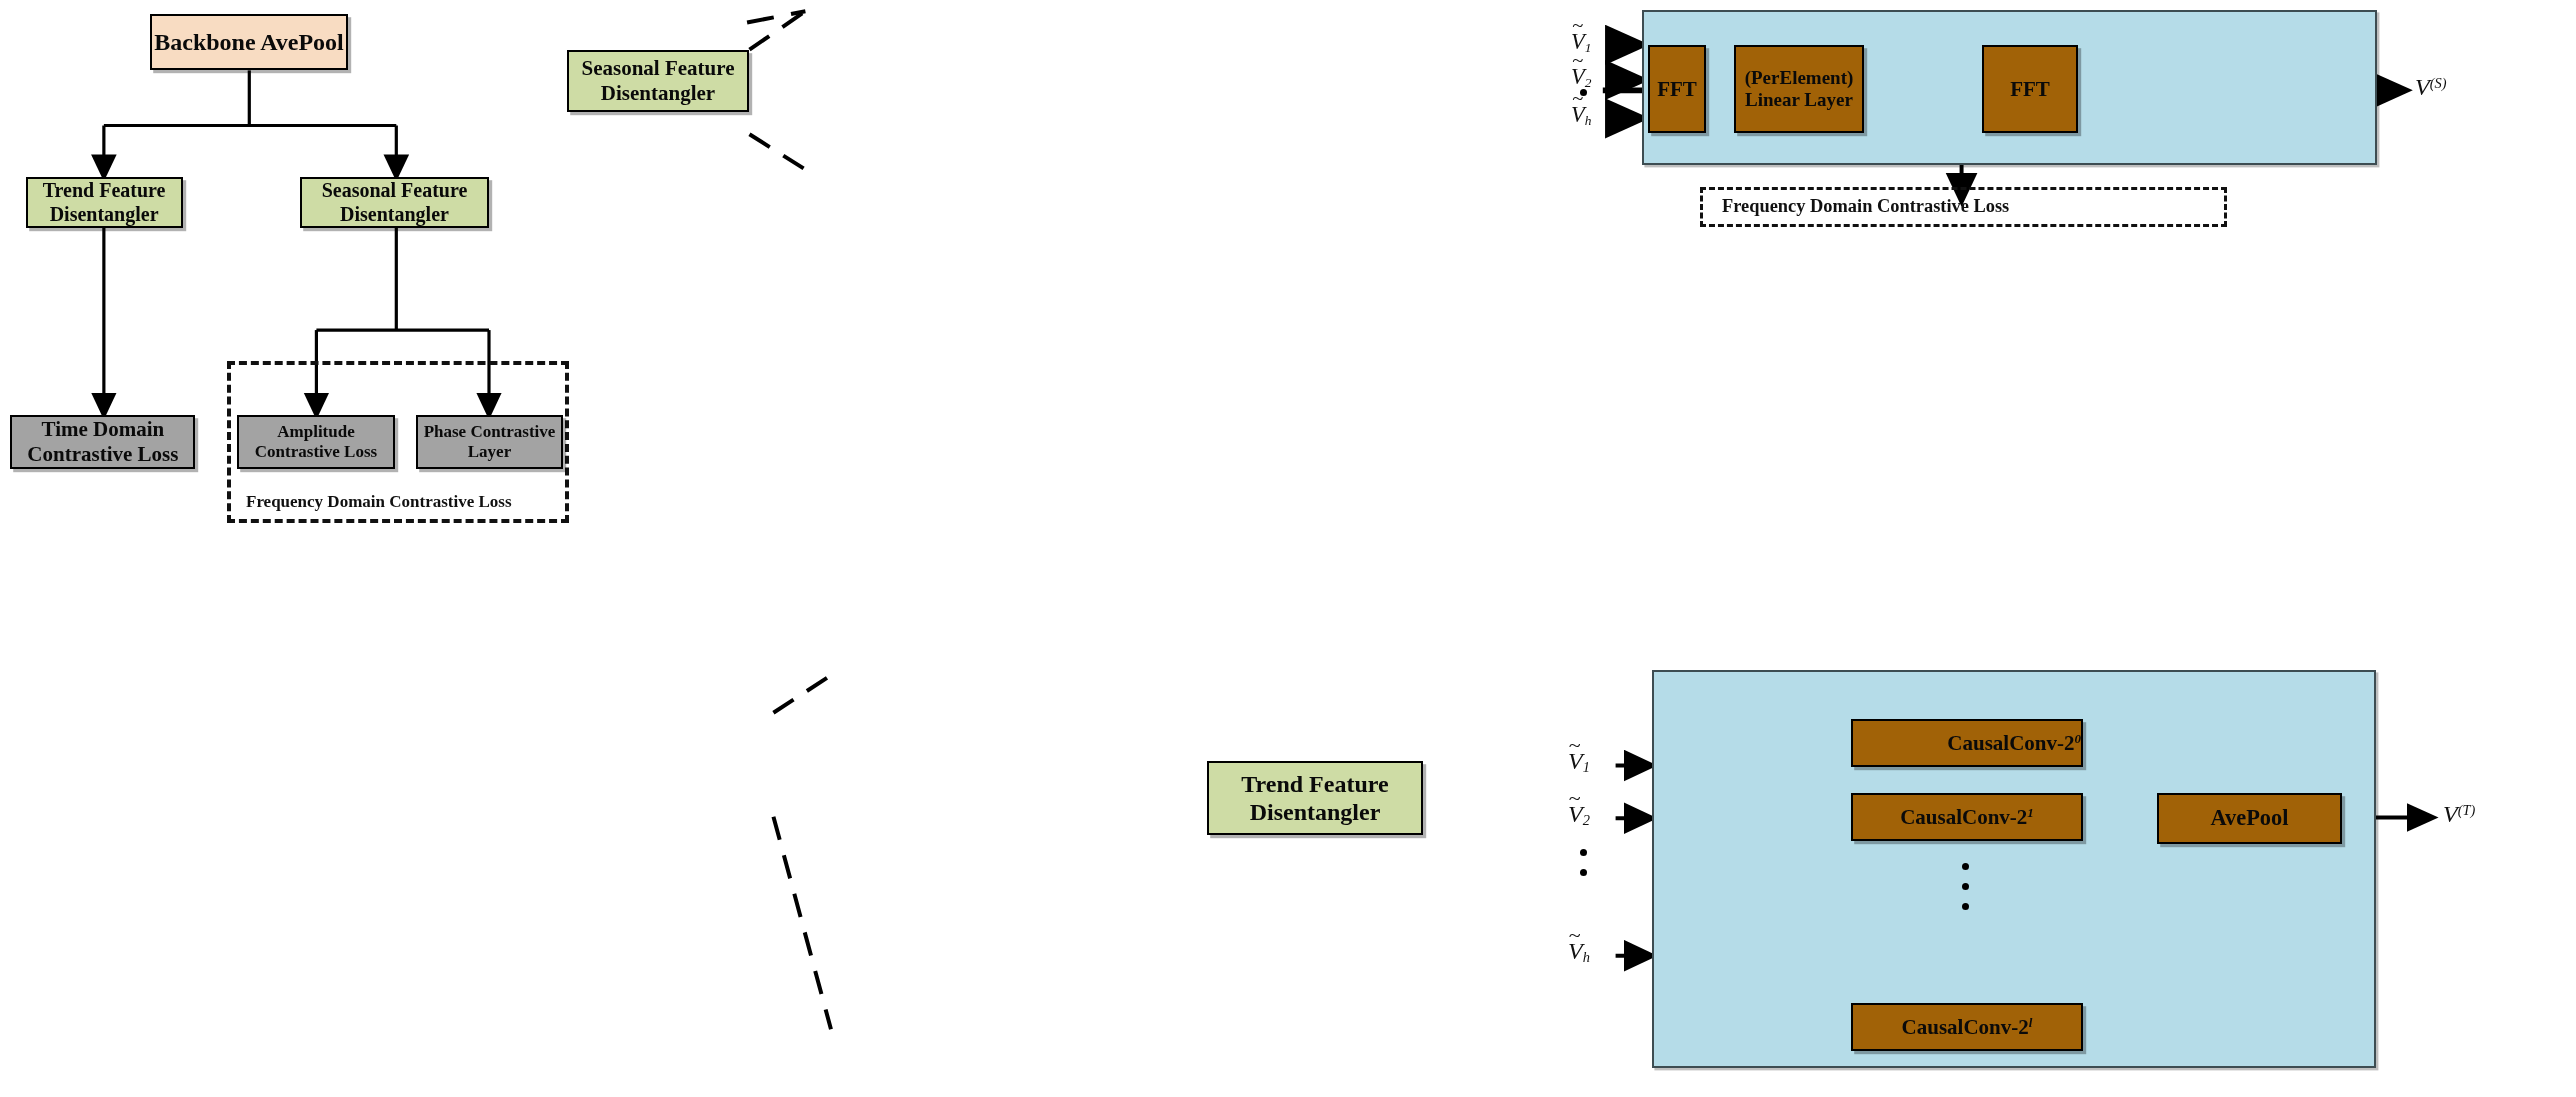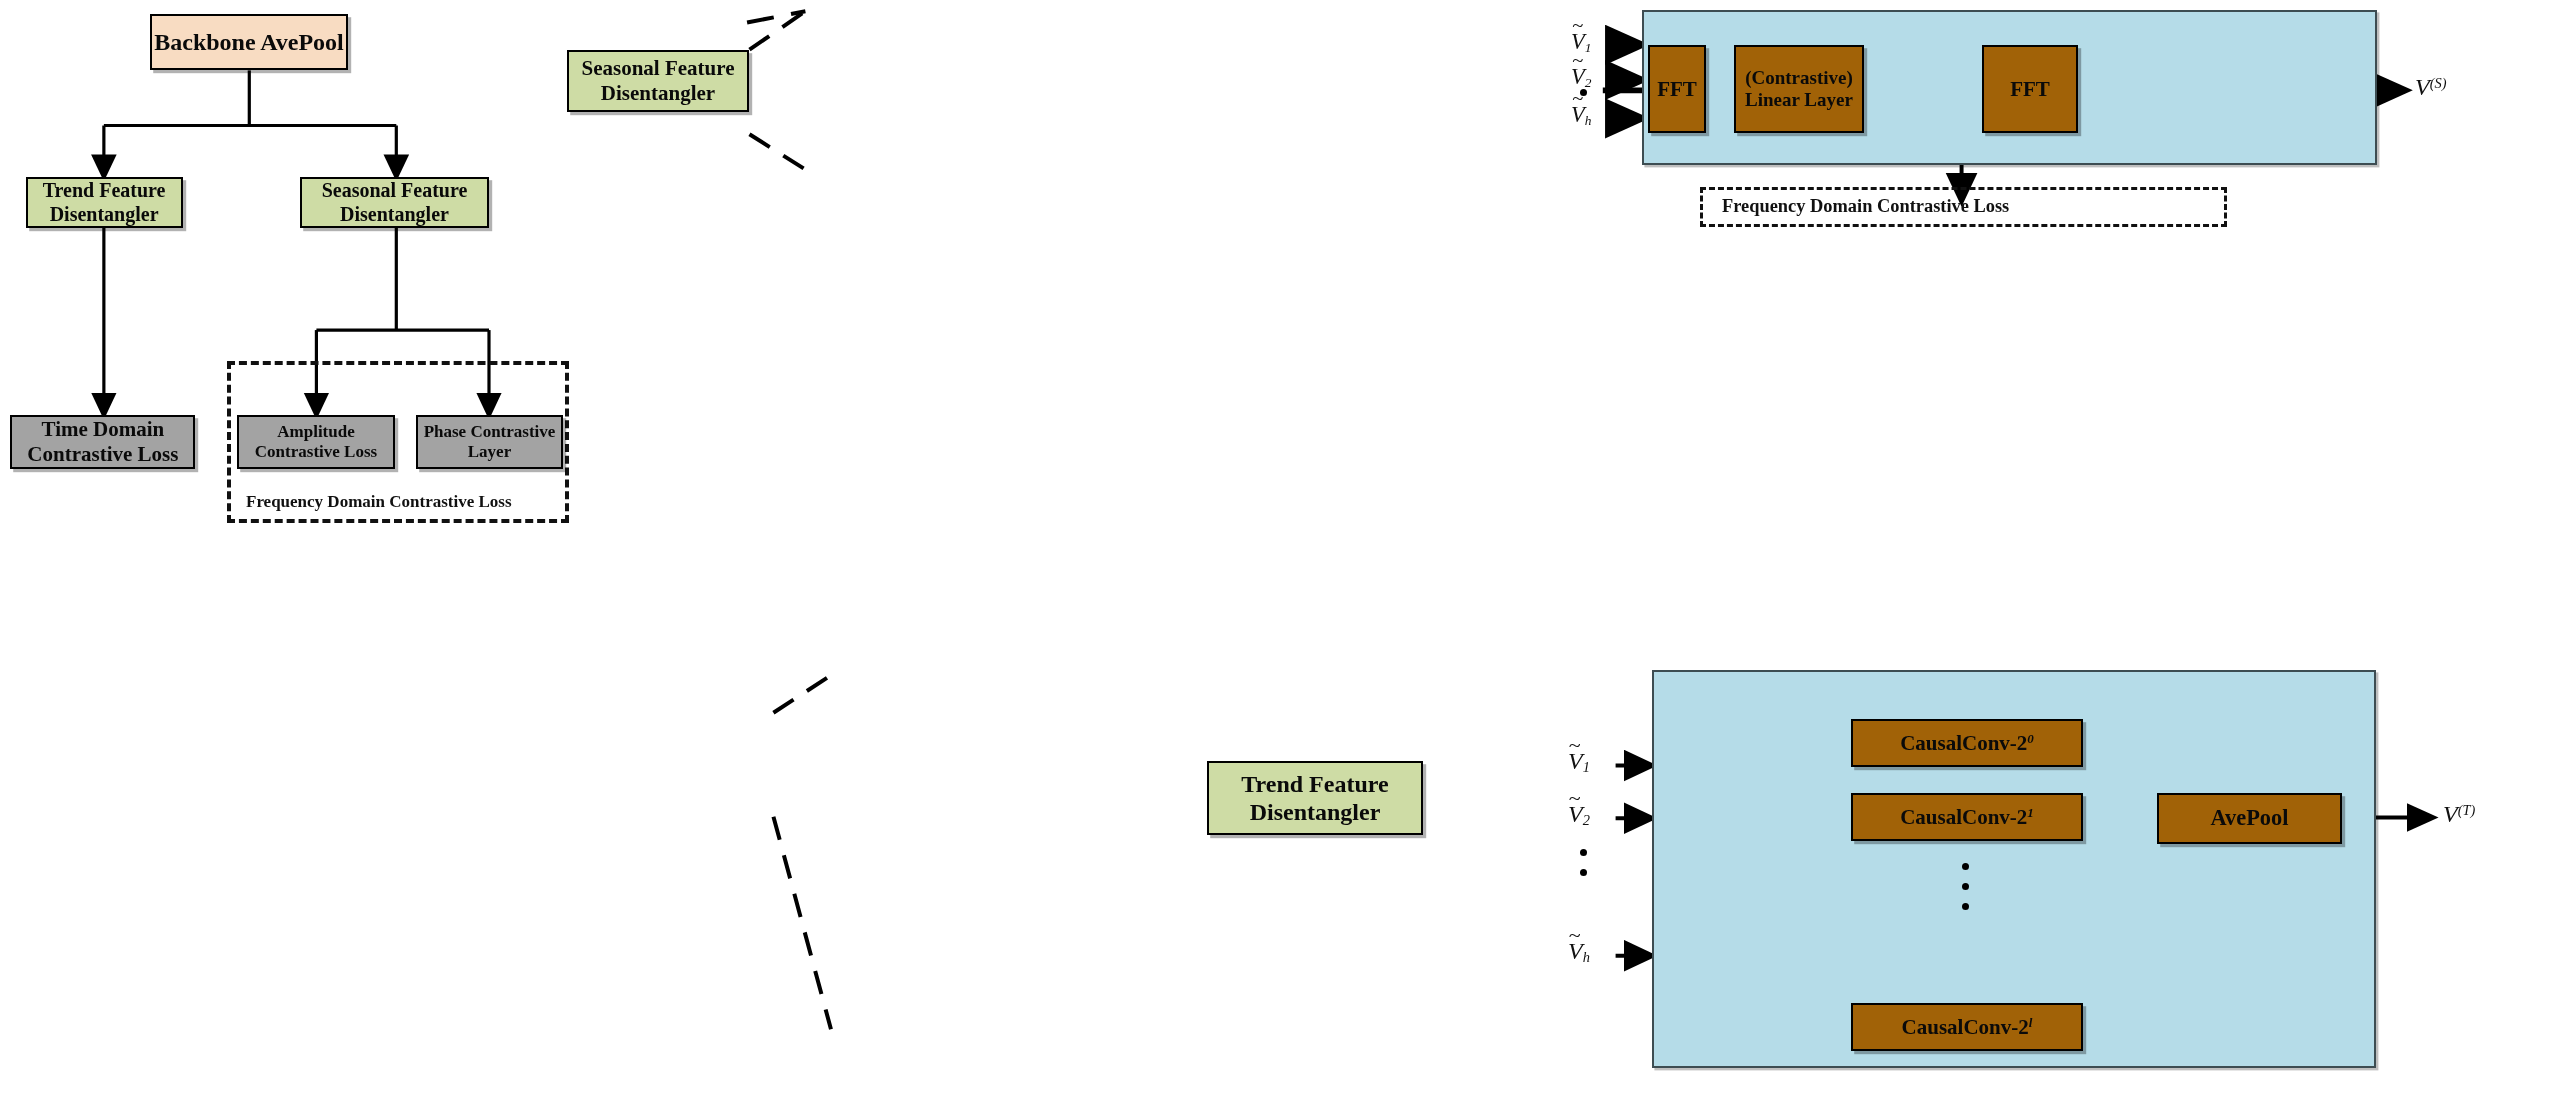--- a/index.html
+++ b/index.html
@@ -255,21 +255,21 @@
     <span class="tld">V</span><sub>h</sub>
   </div>
 
   <div class="panel" style="left:1642px; top:9.6px; width:735px; height:155px;"></div>
 
   <div class="node white" style="left:1648px; top:45px; width:58px; height:88px; font-size:21px;">
     <span class="lbl">FFT</span>
   </div>
 
   <div class="node white" style="left:1734px; top:45px; width:130px; height:88px; font-size:19px; flex-direction:column;">
-    <span class="lbl">(Contrastive)</span>
+    <span class="lbl">(PerElement)</span>
     <span class="lbl2">Linear Layer</span>
   </div>
 
   <div class="node white" style="left:1982px; top:45px; width:96px; height:88px; font-size:21px;">
     <span class="lbl">FFT</span>
   </div>
 
   <div class="mlabel" style="left:2415px; top:74px; font-size:24px;">
     V<sup>(S)</sup>
   </div>
@@ -291,21 +291,21 @@
   <div class="vdots" style="left:1580px; top:849px;">
     <span></span>
       <span></span>
   </div>
   <div class="mlabel" style="left:1568px; top:938px; font-size:24px;">
     <span class="tld">V</span><sub>h</sub>
   </div>
 
   <div class="panel" style="left:1652px; top:670px; width:724px; height:398px;"></div>
 
-  <div class="node white conv" style="left:1851px; top:719px; width:232px; height:48px; font-size:21px;">
+  <div class="node white conv" style="left:1851px; top:719px; width:232px; height:48px; font-size:21px;justify-content:flex-end;">
     <span>
       <span>CausalConv-2</span><sup>0</sup>
     </span>
   </div>
 
   <div class="node white conv" style="left:1851px; top:793px; width:232px; height:48px; font-size:21px;">
     <span>
       <span>CausalConv-2</span><sup>1</sup>
     </span>
   </div>

